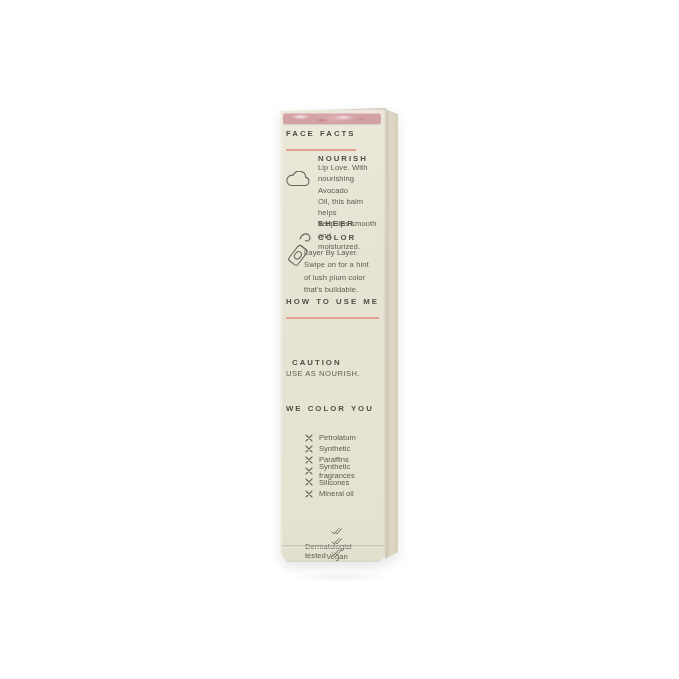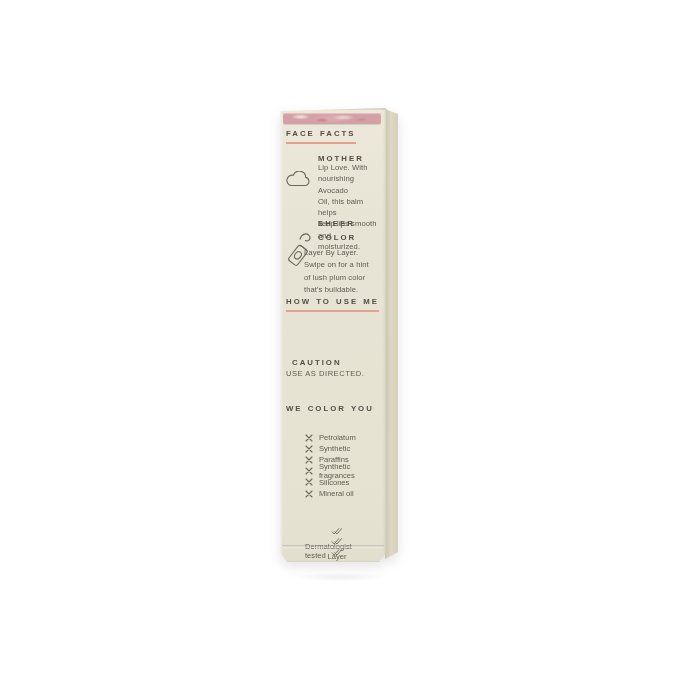--- a/index.html
+++ b/index.html
@@ -32,21 +32,21 @@
       radial-gradient(ellipse 10px 3px at 40% 65%, #c2838b 10%, rgba(194,131,139,0) 70%),
       radial-gradient(ellipse 16px 4px at 62% 40%, #eccfd0 15%, rgba(236,207,208,0) 70%),
       radial-gradient(ellipse 9px 3px at 80% 60%, #c98f96 10%, rgba(201,143,150,0) 70%),
       radial-gradient(ellipse 20px 5px at 50% 50%, #dcabaf 30%, #d3a0a5 100%);
     box-shadow: 0 1px 1px rgba(0,0,0,.12), inset 0 1px 1px rgba(255,255,255,.4);
   }
   .h {
     position:absolute; margin:0; font-size:7.8px; font-weight:700;
     letter-spacing:2px; word-spacing:1px; color:#524e45; white-space:pre-line; line-height:13.5px;
   }
-  .h.underlined { border-bottom:2.5px solid #e3a18f; padding-bottom:1px; }
+  .h.underlined { border-bottom:2.5px solid #e3a18f; padding-bottom:8px; }
   .body {
     position:absolute; margin:0; font-size:7.6px; font-weight:400;
     color:#5e5a4f; white-space:pre-line; letter-spacing:0.1px;
   }
   .face-facts { top:19px; left:6px; }
   .nourish-h  { top:44px; left:38px; }
   .nourish-b  { top:54px; left:38px; width:66px; line-height:11.3px; }
   .icon { position:absolute; }
   .cloud-pos  { top:63px; left:5px; }
   .balm-pos   { top:122px; left:3px; }
@@ -86,21 +86,21 @@
 
       <div class="marble-strip"></div>
 
       <h1 class="h underlined face-facts">FACE FACTS</h1>
 
       <span class="icon cloud-pos">
         <svg class="stroke" width="27" height="17" viewBox="0 0 27 17" stroke-width="1.1">
           <path d="M6 14.5 h14 a4.1 4.1 0 0 0 .7-8.1 A6.4 6.4 0 0 0 8.3 4.3 A4.6 4.6 0 0 0 6 14.5 Z"></path>
         </svg>
       </span>
-      <h2 class="h nourish-h">MOTHER</h2>
+      <h2 class="h nourish-h">NOURISH</h2>
       <p class="body nourish-b">Lip Love. With
 nourishing Avocado
 Oil, this balm helps
 keep lips smooth and
 moisturized.</p>
 
       <span class="icon balm-pos">
         <svg class="stroke" width="34" height="42" viewBox="0 0 34 42" stroke-width="1.1">
           <path d="M17 9 c1.5 -5 7 -7 9.5 -3 c1.8 3 -1.5 6 -4 4.5"></path>
           <g transform="rotate(38 13 27)">
@@ -112,21 +112,21 @@
       </span>
       <h2 class="h sheer-h">SHEER COLOR</h2>
       <p class="body sheer-b">Layer By Layer.
 Swipe on for a hint
 of lush plum color
 that's buildable.</p>
 
       <h2 class="h underlined how-h">HOW TO USE ME</h2>
 
       <h2 class="h caution-h">CAUTION</h2>
-      <p class="body caution-b">USE AS DIRECTED.</p>
+      <p class="body caution-b">USE AS NOURISH.</p>
 
       <h2 class="h wlf-h">WE COLOR YOU</h2>
       <ul class="list x-list">
         <li>
           <span class="li-icon">
               <svg class="stroke" width="8" height="8" viewBox="0 0 8 8" stroke-width="1.1">
                 <path d="M1 1 L7 7 M7 1 L1 7"></path>
               </svg>
             </span>
           <span class="li-text">Petrolatum</span>
@@ -183,21 +183,21 @@
             </span>
           <span class="li-text">Dermatologist tested</span>
         </li>
         <li>
           <span class="li-icon">
               <svg class="stroke" width="12" height="9" viewBox="0 0 12 9" stroke-width="0.9">
                 <path d="M1 4.8 L3.2 7 L7.8 1.6"></path>
                 <path d="M3.8 4.8 L6 7 L10.6 1.6"></path>
               </svg>
             </span>
-          <span class="li-text">Layer</span>
+          <span class="li-text">Vegan</span>
         </li>
         <li>
           <span class="li-icon">
               <svg class="stroke" width="12" height="9" viewBox="0 0 12 9" stroke-width="0.9">
                 <path d="M1 4.8 L3.2 7 L7.8 1.6"></path>
                 <path d="M3.8 4.8 L6 7 L10.6 1.6"></path>
               </svg>
             </span>
           <span class="li-text">Cruelty-Free</span>
         </li>

